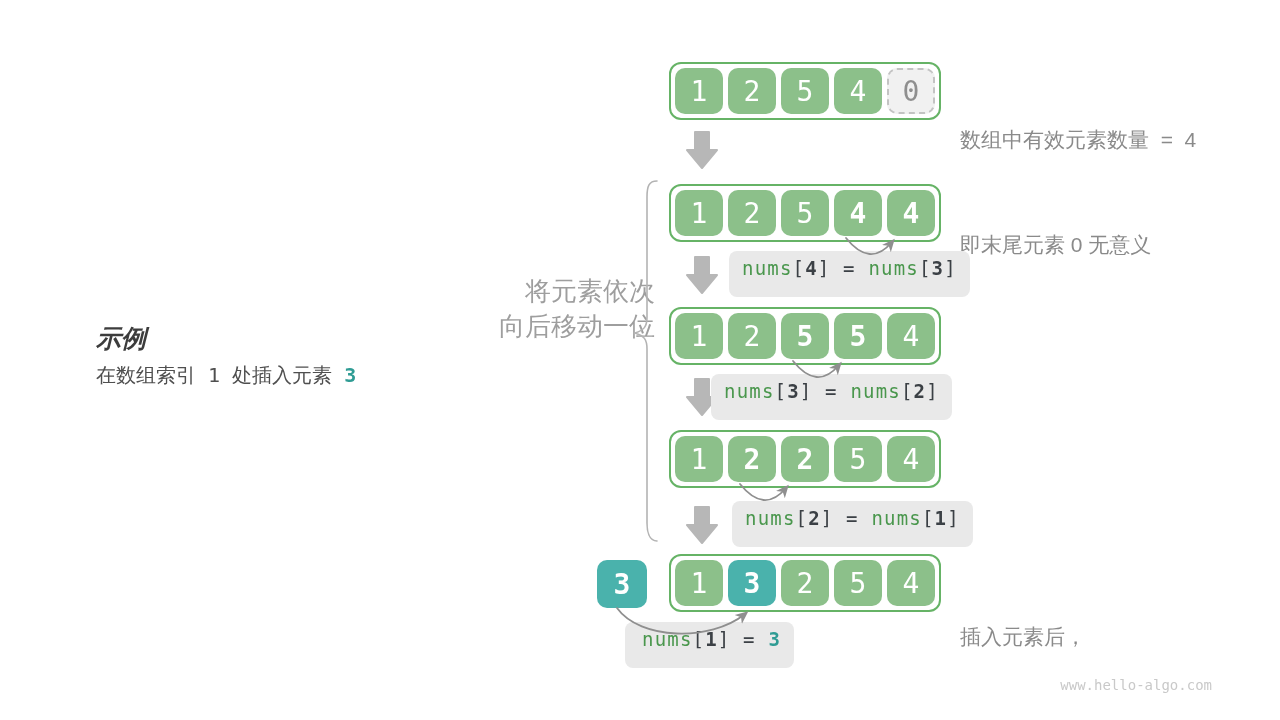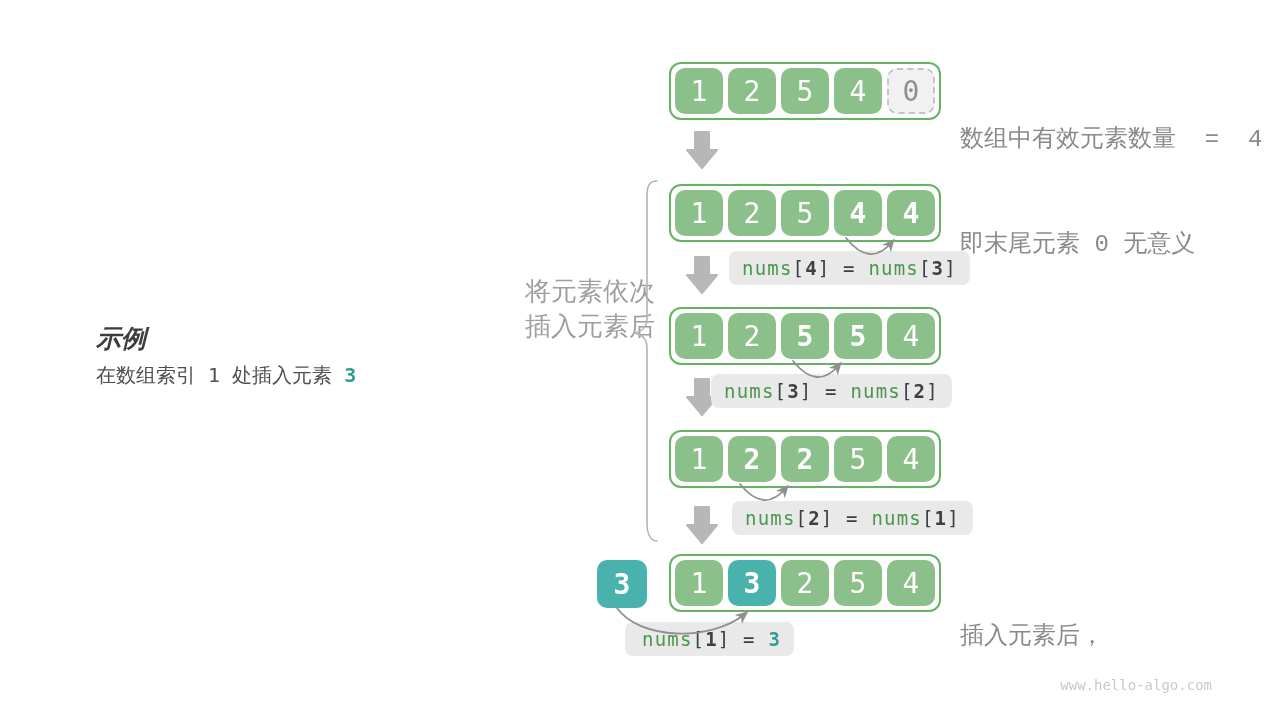--- a/index.html
+++ b/index.html
@@ -26,33 +26,33 @@
 
   
   .insert-box{
     position:absolute;left:597px;top:560px;width:50px;height:48px;border-radius:10px;
     background:var(--teal);color:#fff;display:flex;align-items:center;justify-content:center;
     font-family:"DejaVu Sans Mono",monospace;font-size:28px;font-weight:bold;z-index:1;
   }
 
   
   .assign-label{
-    position:absolute;height:34px;line-height:34px;padding:0 13px;border-radius:8px;
+    position:absolute;height:46px;line-height:34px;padding:0 13px;border-radius:8px;
     background:var(--label-bg);font-family:"DejaVu Sans Mono",monospace;font-size:19px;
     letter-spacing:1.2px;white-space:nowrap;z-index:1;
   }
   .seg-fn{color:var(--code-green);}
   .seg-p,.seg-eq{color:var(--code-dark);}
   .seg-idx{color:var(--code-dark);font-weight:bold;}
   .seg-val{color:var(--teal-text);font-weight:bold;}
 
   
   .note{
-    position:absolute;color:var(--note-grey);font-size:24px;line-height:35px;white-space:pre;
-    font-family:Liberation Mono, monospace;
+    position:absolute;color:var(--note-grey);font-size:21px;line-height:35px;white-space:pre;
+    font-family:Liberation Sans, sans-serif;
   }
   .example-title{
     position:absolute;left:96px;top:322px;font-size:25px;font-weight:bold;
     color:var(--title-dark);
     font-style:italic;
   }
   .example-sub{
     position:absolute;left:96px;top:362px;font-size:20px;color:var(--subtitle-grey);
     white-space:pre;font-family:"DejaVu Sans Mono","Liberation Sans",sans-serif;
   }
@@ -87,21 +87,21 @@
         <path d="M0,1 L9,5 L0,9 L2.5,5 Z"></path>
       </marker>
     </defs>
   </svg>
 
   <div class="example-title">示例</div>
   <div class="example-sub"><span>在数组索引 1 处插入元素 </span><span class="sub-val">3</span></div>
 
   <div class="shift-note">
     <div>将元素依次</div>
-    <div>插入元素后</div>
+    <div>向后移动一位</div>
   </div>
 
   <svg class="brace" width="26" height="364" viewBox="0 0 26 364">
     <path d="M 24,2 C 16,2 14,7 14,18 L 14,138 C 14,148 11,151 2,154 C 11,157 14,160 14,170 L 14,344 C 14,352 16,362 24,362"></path>
   </svg>
 
   <div class="note" style="left:960px;top:52px;">
     <div>数组中有效元素数量  =  4</div>
     <div>即末尾元素 0 无意义</div>
   </div>

